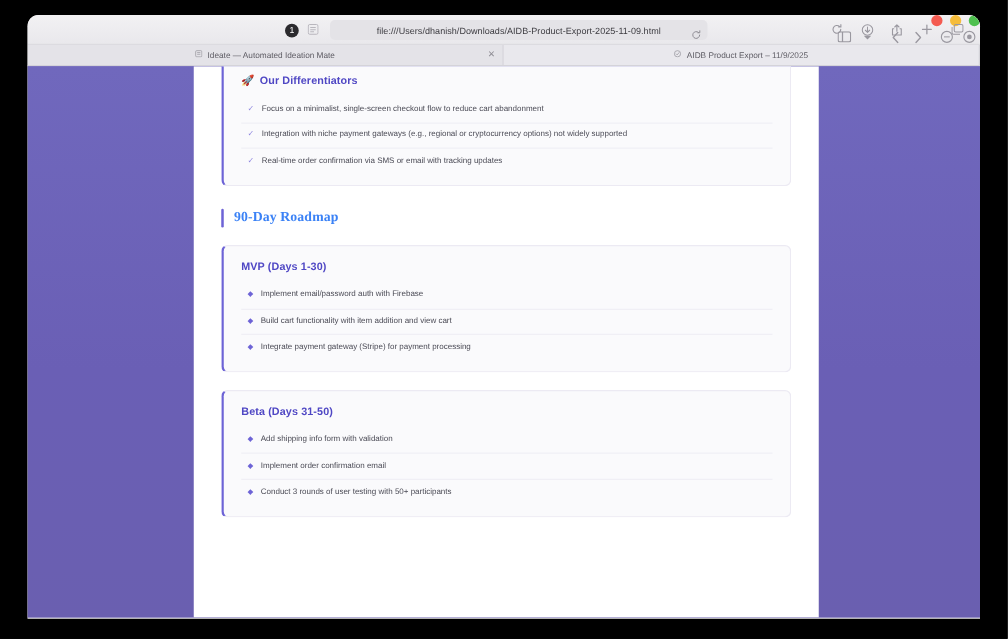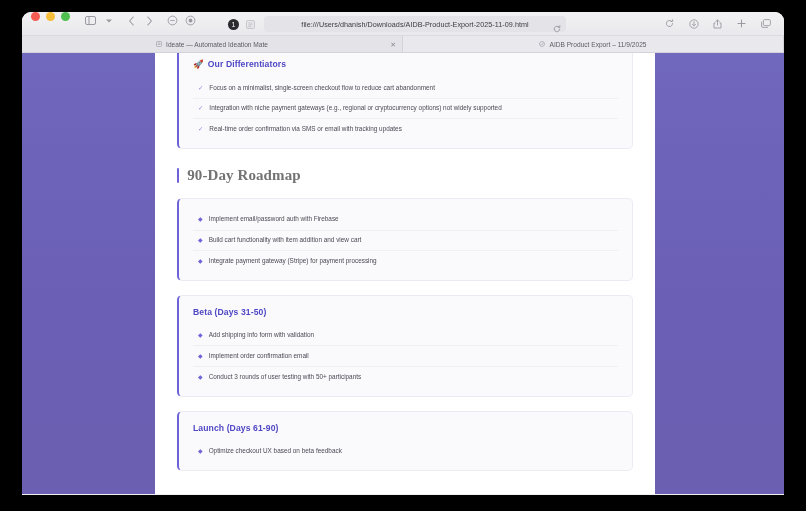--- a/index.html
+++ b/index.html
@@ -26,21 +26,21 @@
     overflow: hidden;
     box-shadow: 0 3px 16px rgba(0,0,0,0.55);
   }
 
   
   #toolbar {
     position: relative;
     height: 24px;
     background: linear-gradient(#f2f1f3, #e9e8ec);
     border-bottom: 1px solid #dcdbe0;
-    display: flex; align-items: flex-start;
+    display: flex; align-items: flex-end; flex-direction: column;
   }
 
   .traffic { display: flex; gap: 6px; margin-left: 9px; }
   .light { width: 9px; height: 9px; border-radius: 50%; }
   .light.red    { background: #f45b51; }
   .light.yellow { background: #f6bd3b; }
   .light.green  { background: #4fc04f; }
 
   .tb-group { display: flex; align-items: center; }
   .tb-btn {
@@ -197,22 +197,22 @@
   }
   .section-head .bar {
     width: 2.2px; height: 15px;
     background: #6d63d6;
     border-radius: 1px;
     flex: 0 0 auto;
   }
   .section-head .title {
     font-family: "Liberation Serif", serif;
     font-weight: bold;
-    font-size: 15px;
-    color: #737373;
+    font-size: 11px;
+    color: #3b82f6;
     letter-spacing: 0.1px;
   }
 
   
   #viewport-mask {
     position: absolute; left: 0; bottom: 0;
     width: 762px; height: 3px;
     background: transparent;
   }
 </style>
@@ -374,20 +374,23 @@
               <span>Real-time order confirmation via SMS or email with tracking updates</span>
             </div>
           </div>
 
           <div class="section-head">
             <span class="bar"></span>
             <span class="title">90-Day Roadmap</span>
           </div>
 
           <div class="card">
+            <div class="card-title">
+              <span>MVP (Days 1-30)</span>
+            </div>
             <div class="row">
               <span class="bullet diamond">◆</span>
               <span>Implement email/password auth with Firebase</span>
             </div>
             <div class="row">
               <span class="bullet diamond">◆</span>
               <span>Build cart functionality with item addition and view cart</span>
             </div>
             <div class="row">
               <span class="bullet diamond">◆</span>
@@ -406,29 +409,20 @@
             <div class="row">
               <span class="bullet diamond">◆</span>
               <span>Implement order confirmation email</span>
             </div>
             <div class="row">
               <span class="bullet diamond">◆</span>
               <span>Conduct 3 rounds of user testing with 50+ participants</span>
             </div>
           </div>
 
-          <div class="card">
-            <div class="card-title">
-              <span>Launch (Days 61-90)</span>
-            </div>
-            <div class="row">
-              <span class="bullet diamond">◆</span>
-              <span>Optimize checkout UX based on beta feedback</span>
-            </div>
-          </div>
 
         </div>
       </div>
       <div id="viewport-mask"></div>
     </div>
 
   </div>
 </div>
 
 </body></html>

